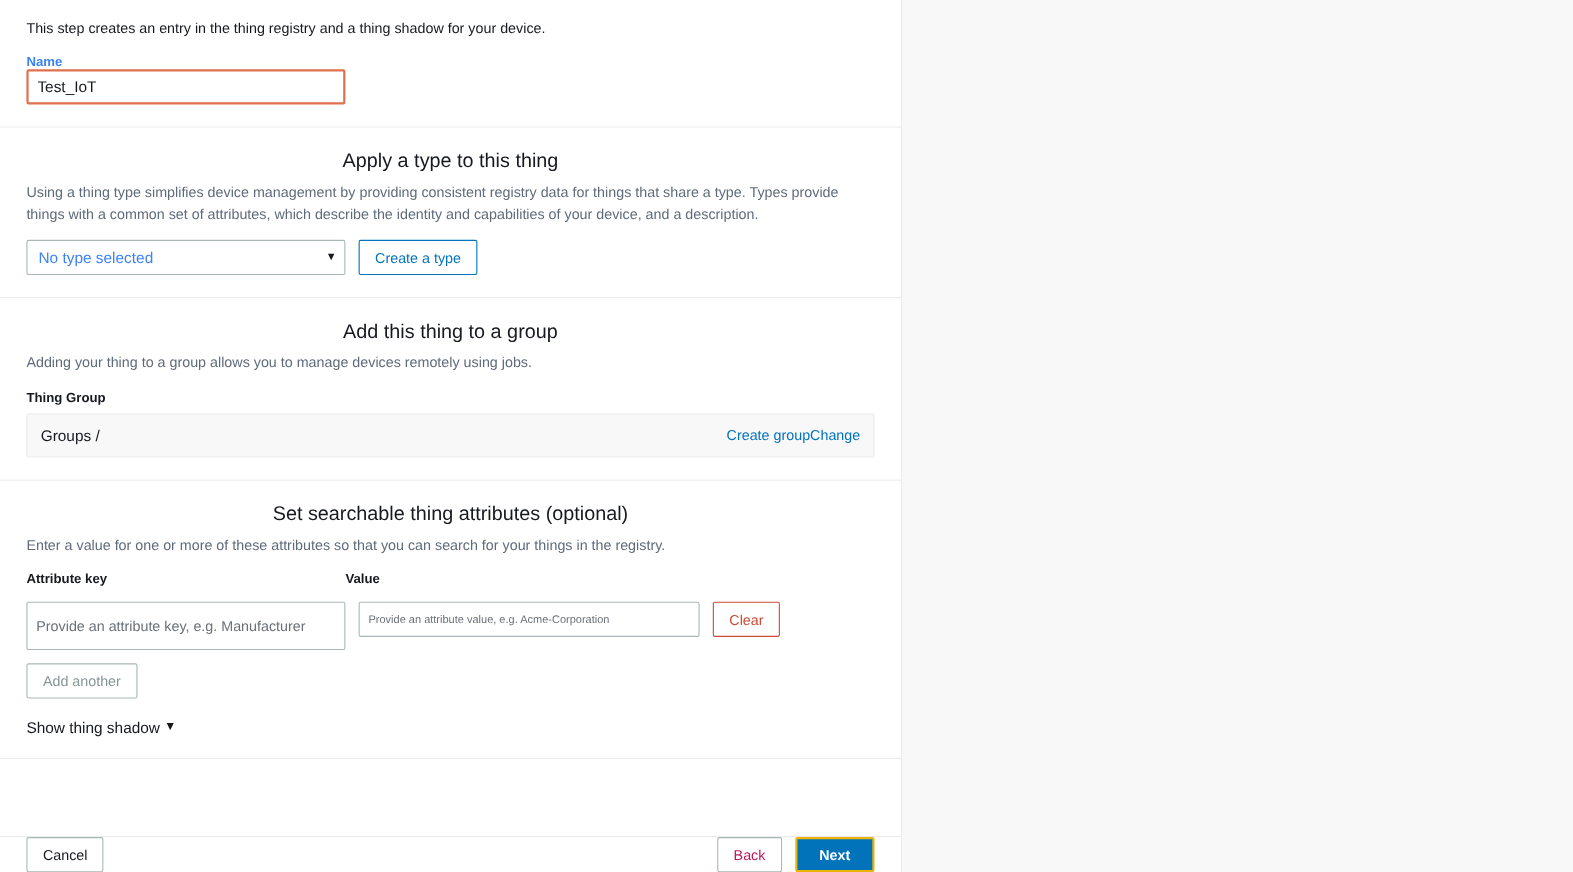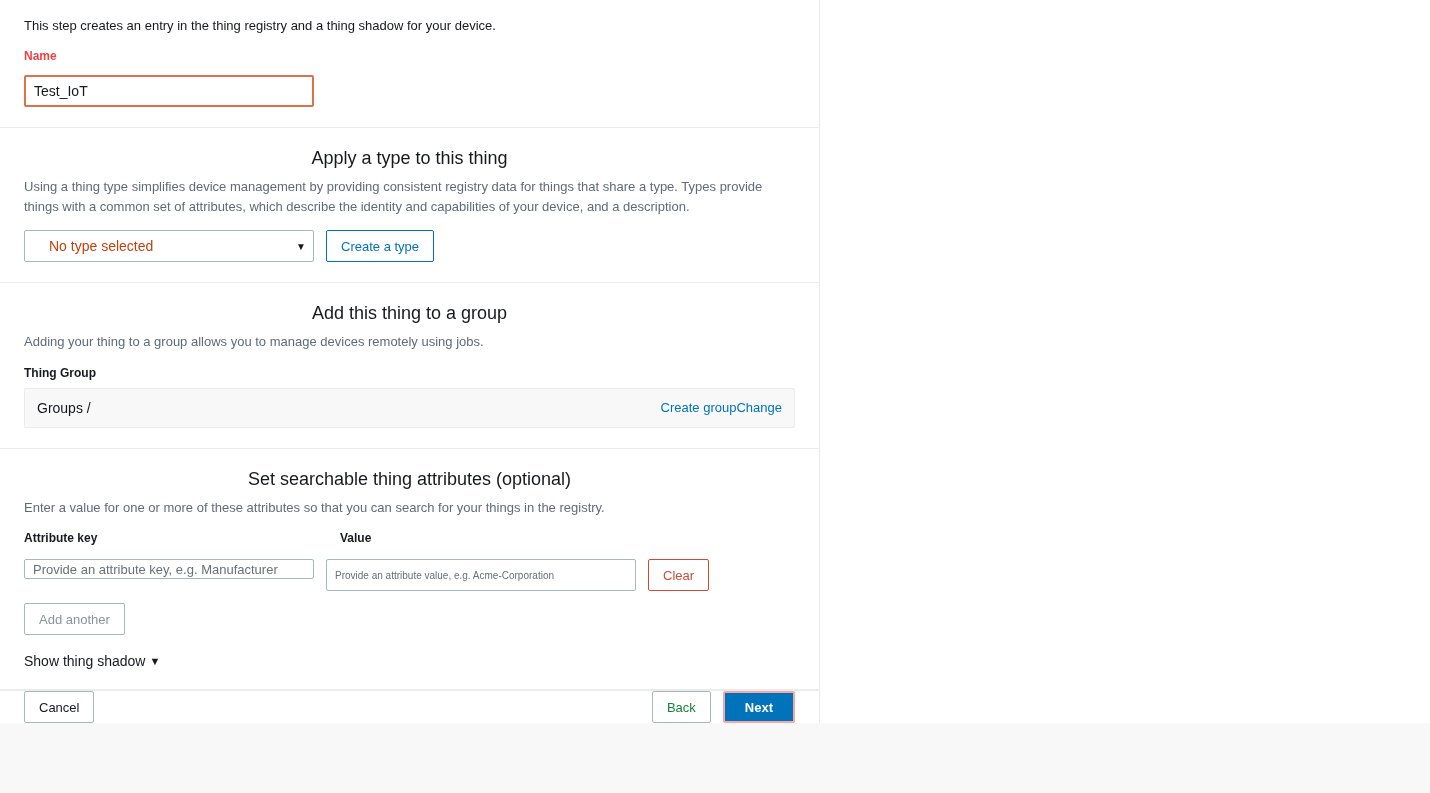--- a/index.html
+++ b/index.html
@@ -7,21 +7,20 @@
       font-family: "Amazon Ember", "Helvetica Neue", Arial, sans-serif;
       font-size: 14px;
       background: #f8f8f8;
       color: #16191f;
     }
     .page-wrapper {
       max-width: 1430px;
       min-height: 793px;
       background: #ffffff;
       display: flex;
-      flex-direction: column;
     }
     .main-content {
       width: 820px;
       background: #ffffff;
       border-right: 1px solid #e9ebed;
       padding: 0;
       display: flex;
       flex-direction: column;
     }
     .section {
@@ -32,22 +31,22 @@
       padding-top: 18px;
     }
     .intro-text {
       font-size: 13px;
       color: #16191f;
       margin-bottom: 16px;
     }
     .form-label {
       font-size: 12px;
       font-weight: 700;
-      color: #ef4444;
-      margin-bottom: 12px;
+      color: #3b82f6;
+      margin-bottom: 0;
       display: block;
     }
     .name-input {
       width: 290px;
       height: 32px;
       padding: 4px 8px;
       border: 2px solid #e0704b;
       border-radius: 2px;
       font-size: 14px;
       color: #16191f;
@@ -71,25 +70,25 @@
       align-items: center;
       gap: 12px;
     }
     .select-wrapper {
       position: relative;
       width: 290px;
     }
     .type-select {
       width: 290px;
       height: 32px;
-      padding: 4px 28px 4px 24px;
-      border: 1px solid #aab7b8;
-      border-radius: 2px;
-      font-size: 14px;
-      color: #c2410c;
+      padding: 4px 28px 4px 10px;
+      border: 1px solid #aab7b8;
+      border-radius: 2px;
+      font-size: 14px;
+      color: #3b82f6;
       background: #ffffff;
       appearance: none;
       cursor: pointer;
     }
     .select-arrow {
       position: absolute;
       right: 8px;
       top: 50%;
       transform: translateY(-50%);
       pointer-events: none;
@@ -134,21 +133,21 @@
     }
 
     .attrs-grid {
       display: flex;
       align-items: flex-start;
       gap: 12px;
       margin-top: 4px;
     }
     .attr-input {
       width: 290px;
-      height: 20px;
+      height: 44px;
       padding: 4px 8px;
       border: 1px solid #aab7b8;
       border-radius: 2px;
       font-size: 13px;
       color: #000000;
     }
     .attr-input::placeholder { color: #687078; }
     .value-input {
       width: 310px;
       height: 32px;
@@ -217,49 +216,49 @@
     .footer-right {
       display: flex;
       gap: 12px;
     }
     .btn-back {
       height: 32px;
       padding: 0 14px;
       border: 1px solid #aab7b8;
       border-radius: 2px;
       background: #ffffff;
-      color: #15803d;
+      color: #be185d;
       font-size: 13px;
       cursor: pointer;
     }
     .btn-next {
       height: 32px;
       padding: 0 20px;
-      border: 2px solid #fca5a5;
+      border: 2px solid #eab308;
       border-radius: 2px;
       background: #0073bb;
       color: #ffffff;
       font-size: 13px;
       cursor: pointer;
       font-weight: 600;
     }
     .right-panel {
       flex: 1;
       background: #f8f8f8;
     }
     .sub-label {
       font-size: 12px;
       font-weight: 700;
       color: #16191f;
       margin-bottom: 8px;
       display: block;
     }
     .attrs-label-row {
       display: flex;
-      gap: 26px;
+      gap: 0;
       margin-bottom: 6px;
     }
   </style>
 </head>
 <body>
 
 <div class="page-wrapper">
   <div class="main-content">
 
     <div class="section">

